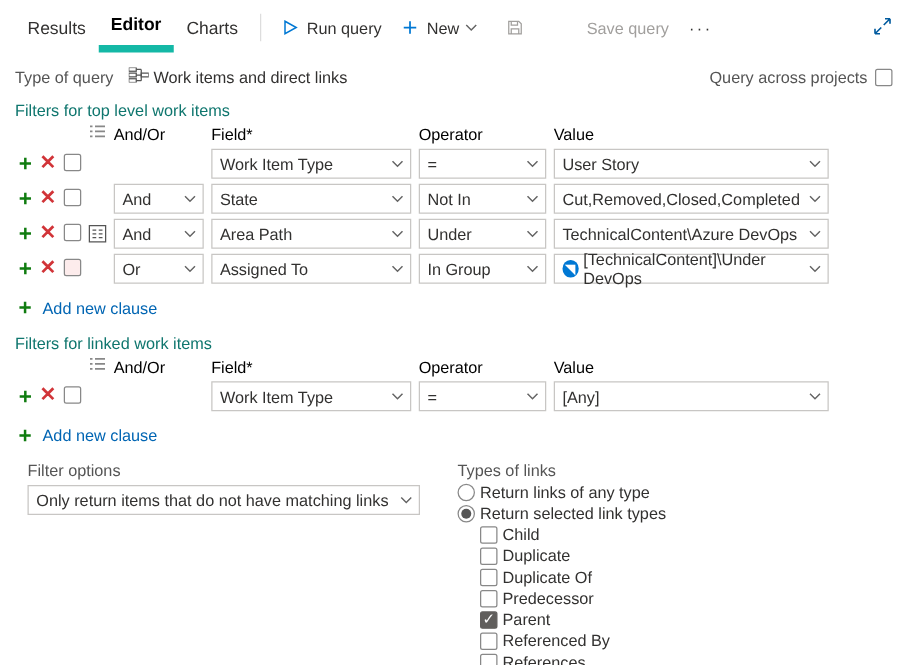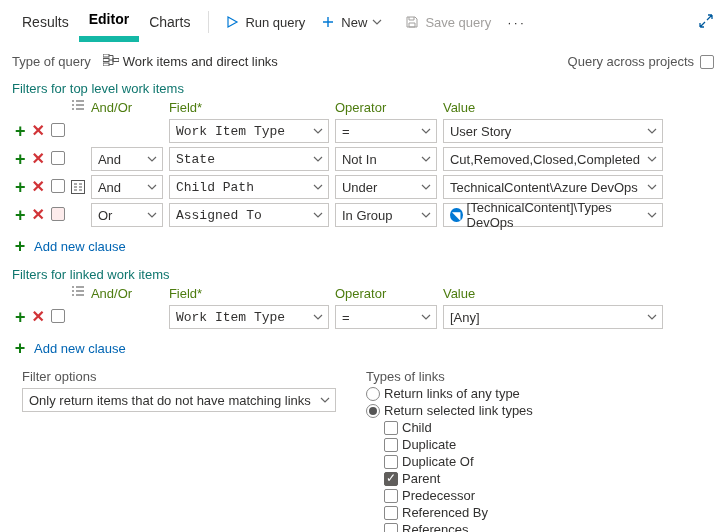--- a/index.html
+++ b/index.html
@@ -14,46 +14,46 @@
     overflow: hidden;
     padding: 2px 12px 0 12px;
   }
   .toolbar { display:flex; align-items:center; height:40px; }
   .tabs { display:flex; align-items:center; height:100%; }
   .tab { padding: 0 10px; height:100%; display:flex; align-items:center; cursor:pointer; font-size:14px;text-align:center; }
   .tab.active { border-bottom:6px solid #14b8a6; font-weight:600; color:#000; }
   .vdiv { width:1px; height:22px; background:#ddd; margin:0 8px; }
   .tbtn { display:flex; align-items:center; padding:0 8px; height:100%; cursor:pointer; color:#323130; }
   .tbtn.run svg, .tbtn.new svg { color:#0078d4; }
-  .tbtn.disabled { color:#a19f9d; }
+  .tbtn.disabled { color:#a19f9d;gap:44px; }
   .tbtn .ico { margin-right:6px; display:flex; }
   .spacer { flex:1; }
   .expand-ico { cursor:pointer; color:#005a9e; }
   .row { display:flex; align-items:flex-start; margin-top:12px; }
   .lbl { font-size:13px; color:#555; }
   .qtype { display:flex; align-items:center; margin-left:12px; }
   .qtype .ico { margin-right:4px; }
   .qp { display:flex; align-items:center; font-size:13px; color:#555; }
   .sect-title { font-size:13px; color:#0f766e; margin-top:12px; }
   table.clauses { border-collapse:collapse; margin-top:2px; }
   table.clauses td { padding: 2px 3px; vertical-align:middle; }
-  th.hdr { text-align:left; font-weight:400; font-size:13px; color:#4d7c0f; padding:2px 3px; }
+  th.hdr { text-align:left; font-weight:400; font-size:13px; color:#000000; padding:2px 3px; }
   .hdr.andor { width:78px; }
   .hdr.field { width:166px; }
   .hdr.op { width:104px; }
   .hdr.val { width:228px; }
   .plus { color:#107c10; font-weight:bold; font-size:18px; line-height:1; cursor:pointer; width:16px; text-align:center; }
   .x { color:#d13438; font-weight:bold; font-size:16px; line-height:1; cursor:pointer; width:16px; text-align:center; }
   .chk { appearance:none; width:14px; height:14px; border:1px solid #888; border-radius:2px; margin:0; cursor:pointer; background:#fff; }
   .chk.faint { background:#fdecec; }
   .tree { width:14px; height:14px; border:1px solid #555; display:flex; align-items:center; justify-content:center; cursor:pointer; font-size:8px; color:#333; }
   .sel { position:relative; border:1px solid #c8c6c4; height:24px; display:flex; align-items:center; padding:0 18px 0 6px; font-size:13px; cursor:pointer; background:#fff; }
   .sel .caret { position:absolute; right:4px; top:5px; }
   .sel.w72 { width:72px; }
-  .sel.w160 { width:160px;font-family:Liberation Mono, monospace; }
+  .sel.w160 { width:160px; }
   .sel.w102 { width:102px; }
   .sel.w224 { width:220px; }
   .sel.w314 { width:314px; }
   .sel .circ { width:14px; height:14px; border-radius:50%; background:#0078d4; color:#fff; display:inline-flex; align-items:center; justify-content:center; font-size:10px; font-weight:bold; margin-right:4px; }
   .addlink { color:#0065b3; cursor:pointer; display:flex; align-items:center; margin-top:8px; }
   .addlink .plus { color:#107c10; margin-right:6px; }
   .options-row { display:flex; margin-top:12px; }
   .options-col { margin-left:10px; }
   .types-col { margin-left:30px; }
   .radio-row, .chk-row { display:flex; align-items:center; margin-top:2px; font-size:13px; }
@@ -240,21 +240,21 @@
         <td>
           <div class="sel w72">
             <span>And</span>
             <svg class="caret" viewBox="0 0 12 12">
               <path d="M2 4 L6 8 L10 4" fill="none" stroke="#666" stroke-width="1.2"></path>
             </svg>
           </div>
         </td>
         <td>
           <div class="sel w160">
-            <span>Child Path</span>
+            <span>Area Path</span>
             <svg class="caret" viewBox="0 0 12 12">
               <path d="M2 4 L6 8 L10 4" fill="none" stroke="#666" stroke-width="1.2"></path>
             </svg>
           </div>
         </td>
         <td>
           <div class="sel w102">
             <span>Under</span>
             <svg class="caret" viewBox="0 0 12 12">
               <path d="M2 4 L6 8 L10 4" fill="none" stroke="#666" stroke-width="1.2"></path>
@@ -295,21 +295,21 @@
           <div class="sel w102">
             <span>In Group</span>
             <svg class="caret" viewBox="0 0 12 12">
               <path d="M2 4 L6 8 L10 4" fill="none" stroke="#666" stroke-width="1.2"></path>
             </svg>
           </div>
         </td>
         <td>
           <div class="sel w224">
             <span class="circ">◥</span>
-            <span>[TechnicalContent]\Types DevOps</span>
+            <span>[TechnicalContent]\Under DevOps</span>
             <svg class="caret" viewBox="0 0 12 12">
               <path d="M2 4 L6 8 L10 4" fill="none" stroke="#666" stroke-width="1.2"></path>
             </svg>
           </div>
         </td>
       </tr>
     </tbody>
 </table>
 <div class="addlink">
   <span class="plus">+</span>
@@ -398,29 +398,29 @@
         </div>
         <div class="chk-row indent">
           <input type="checkbox" class="chk2" style="">
           <span>Duplicate</span>
         </div>
         <div class="chk-row indent">
           <input type="checkbox" class="chk2" style="">
           <span>Duplicate Of</span>
         </div>
         <div class="chk-row indent">
+          <input type="checkbox" class="chk2" style="">
+          <span>Predecessor</span>
+        </div>
+        <div class="chk-row indent">
           <input type="checkbox" class="chk2" checked="" style="">
           <span>Parent</span>
         </div>
         <div class="chk-row indent">
           <input type="checkbox" class="chk2" style="">
-          <span>Predecessor</span>
-        </div>
-        <div class="chk-row indent">
-          <input type="checkbox" class="chk2" style="">
           <span>Referenced By</span>
         </div>
         <div class="chk-row indent">
           <input type="checkbox" class="chk2" style="">
           <span>References</span>
         </div>
       </div>
   </div>
 </div>
 

